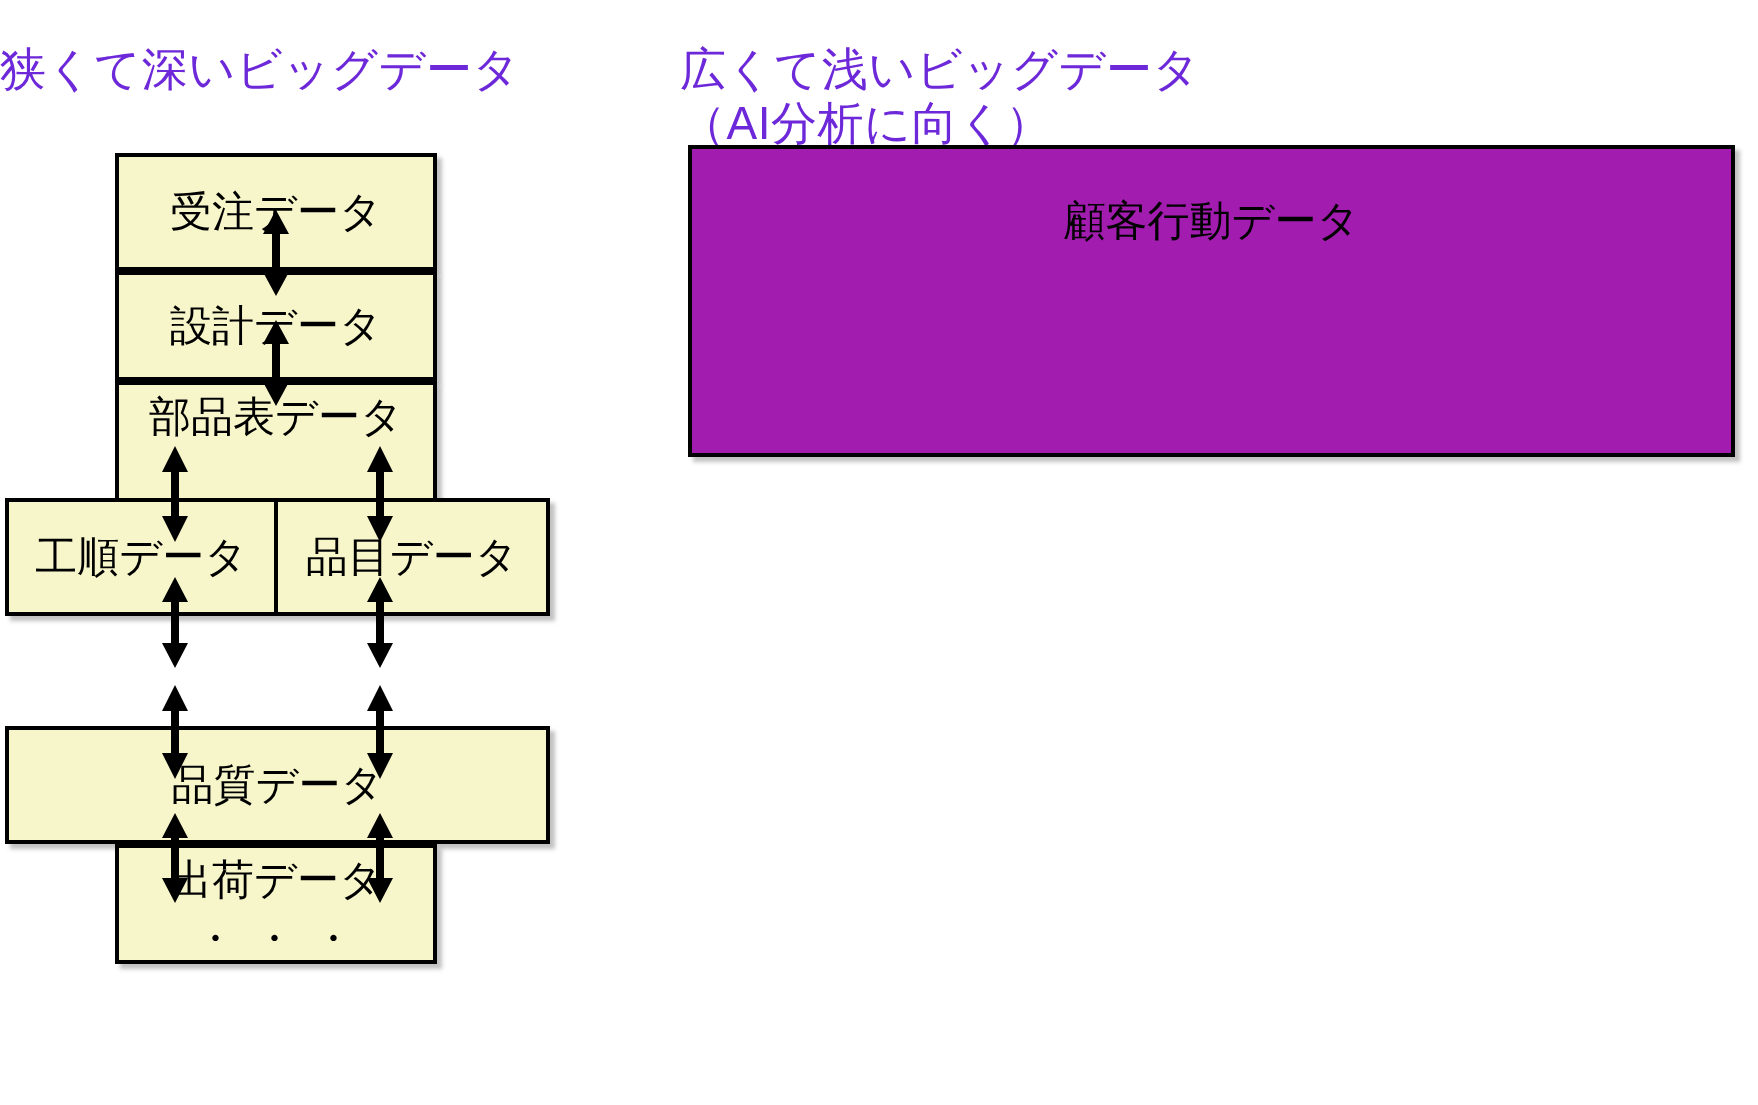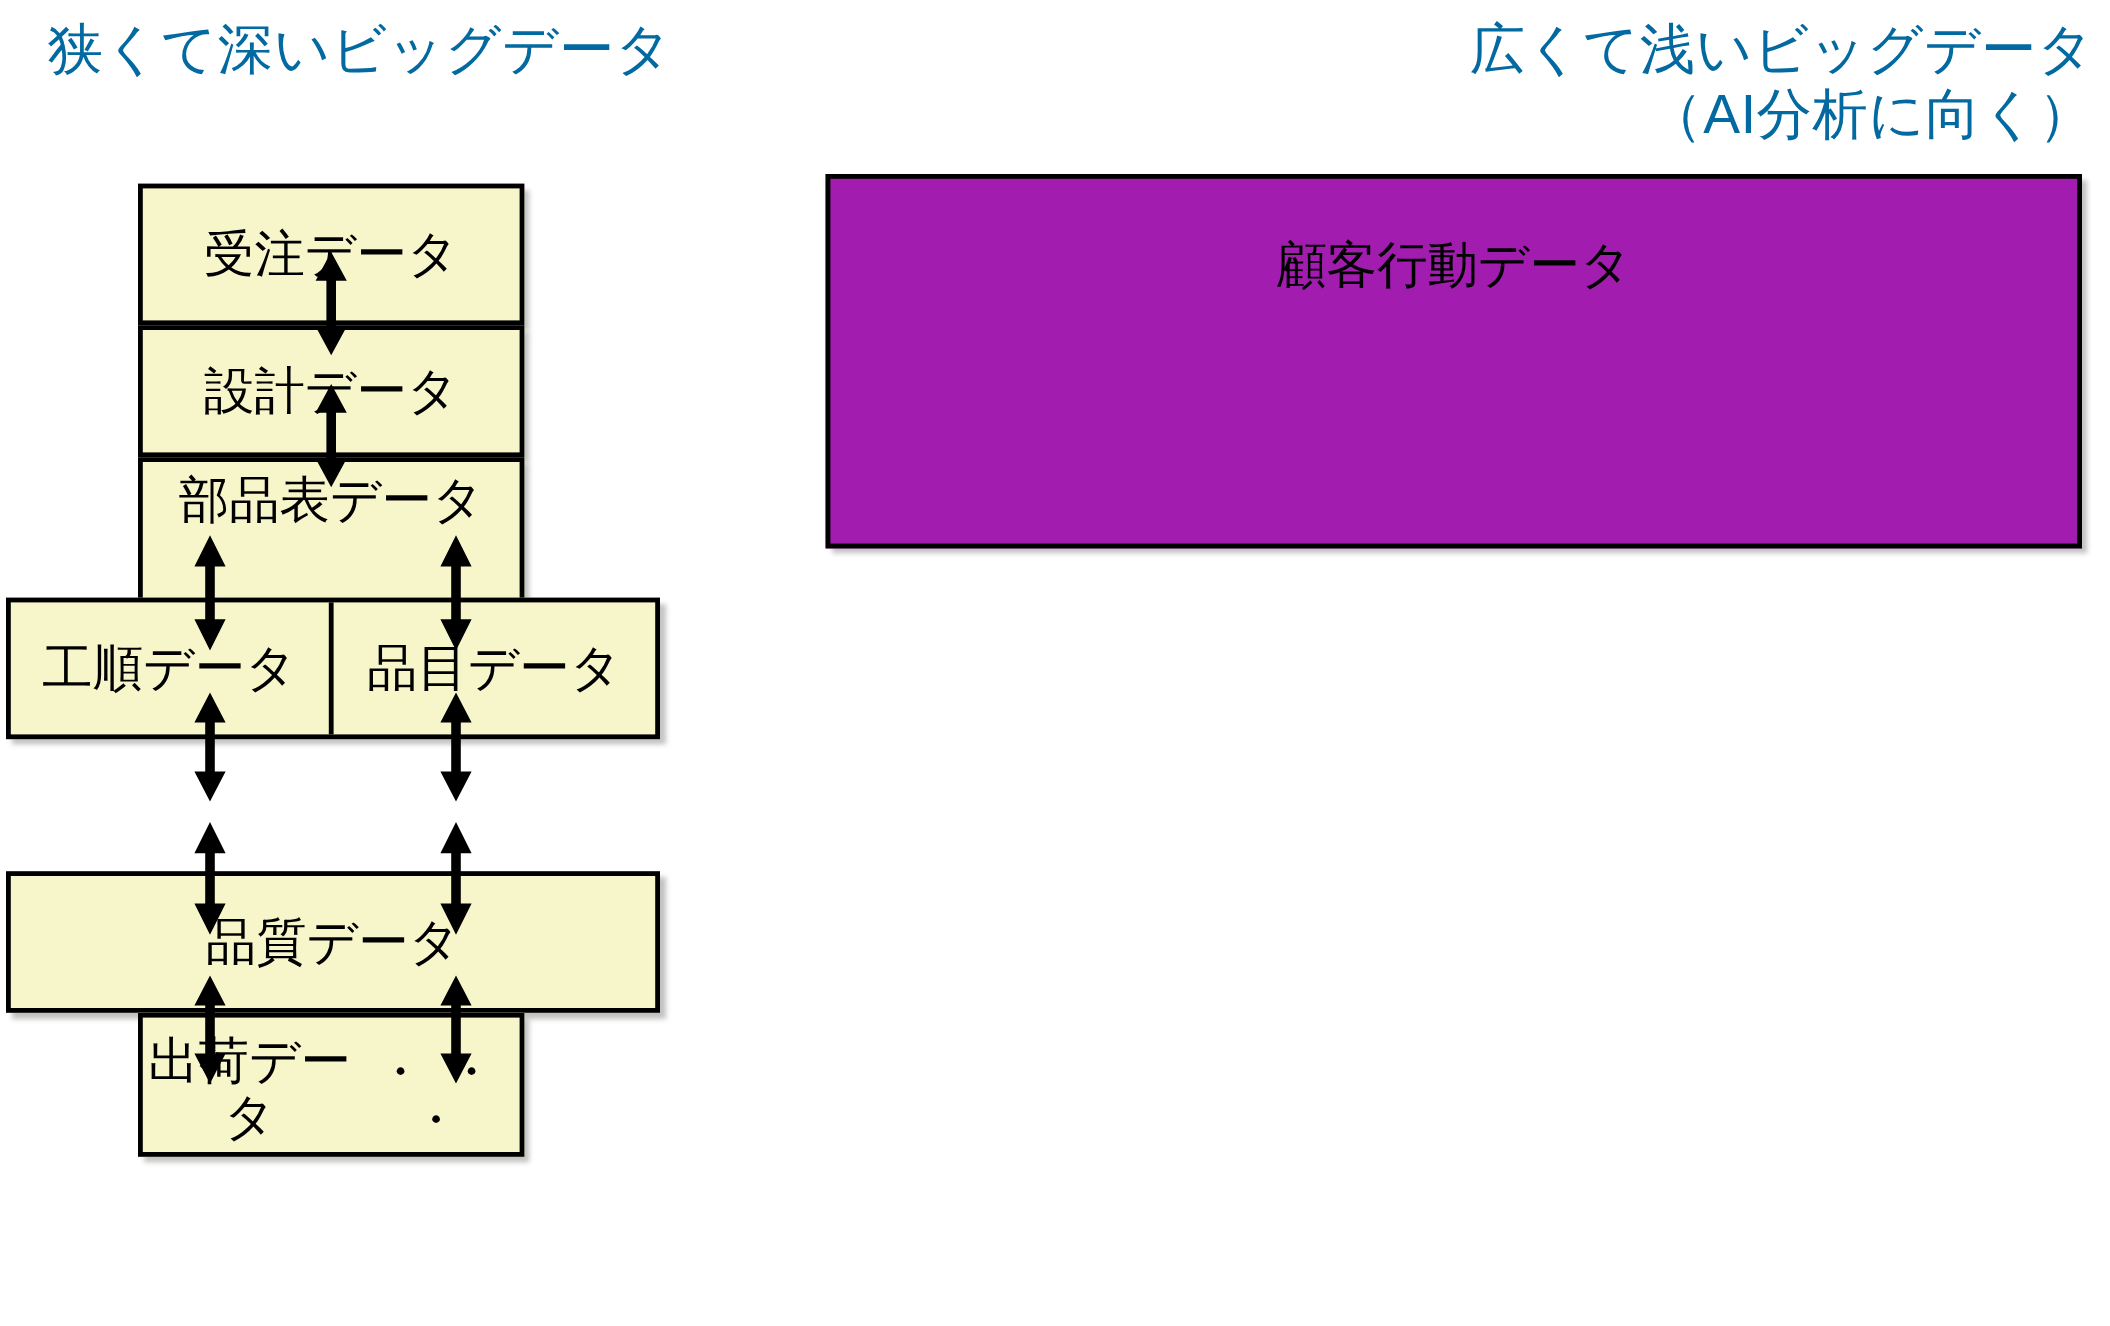--- a/index.html
+++ b/index.html
@@ -19,24 +19,25 @@
   .canvas {
     position: absolute;
     inset: 0;
   }
 
   
   .title {
     position: absolute;
     font-size: 46px;
     line-height: 1.18;
-    color: #0369a1;
-    text-align: right;
+    color: #6d28d9;
+    text-align: left;
     white-space: pre-line;
     letter-spacing: 0.5px;
+    margin-top: 28px;
   }
   #title-left  { left: 0;    top: 14px;  width: 560px; }
   #title-right { left: 680px; top: 14px; width: 1065px; }
 
   
   .box {
     position: absolute;
     box-sizing: border-box;
     border: 4px solid #000000;
     display: flex;
@@ -68,20 +69,21 @@
   }
   .split-cell.left-cell { border-right: 4px solid #000000; }
 
   .label-top {
     align-self: flex-start;
     width: 100%;
     padding-top: 8px;
   }
   .label-with-dots {
     display: flex;
+    flex-direction: column;
     align-items: center;
     width: 100%;
     padding-top: 6px;
   }
   .dots {
     font-size: 40px;
     letter-spacing: 4px;
     line-height: 1;
     margin-top: 14px;
   }

